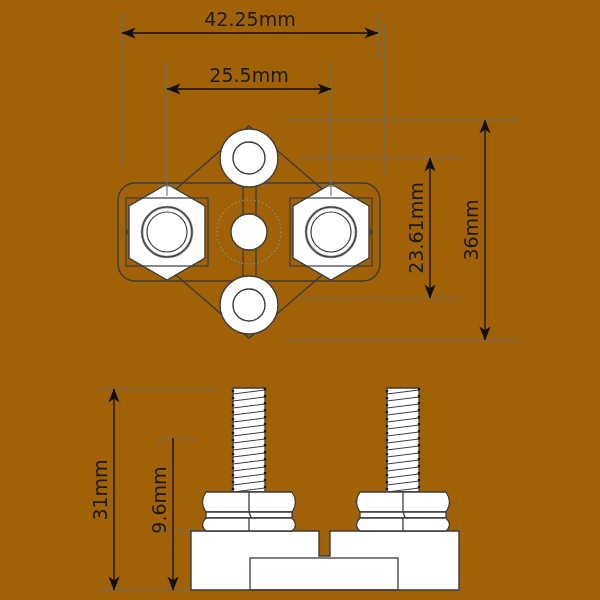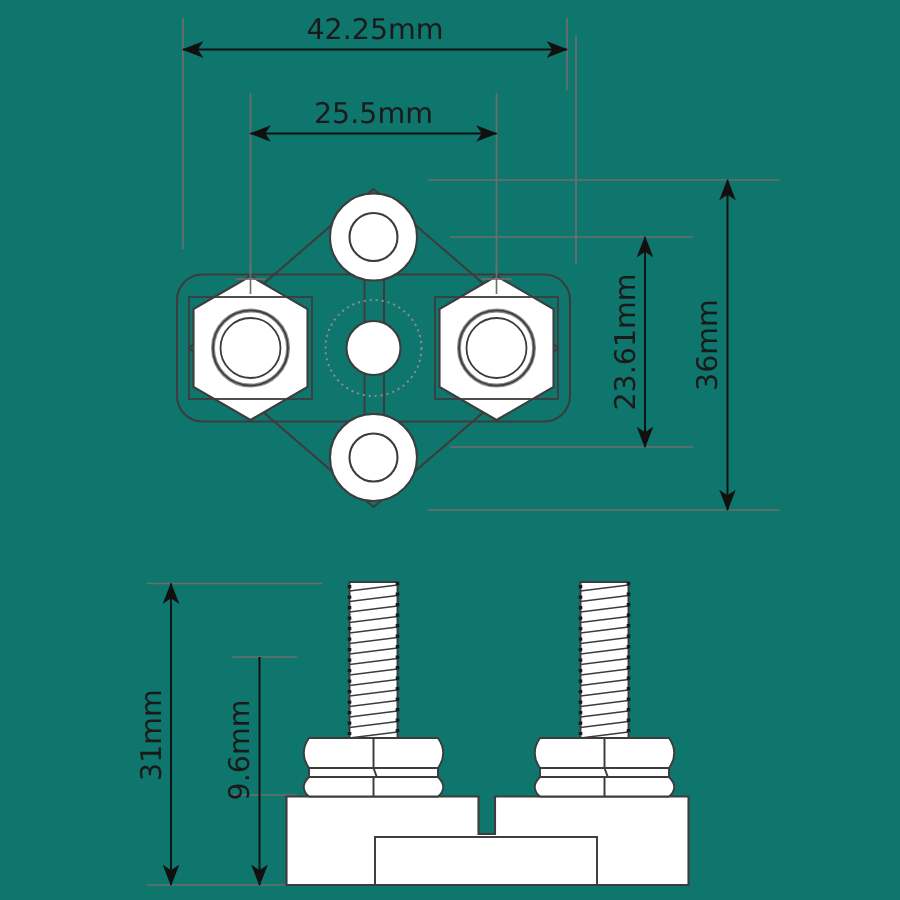--- a/index.html
+++ b/index.html
@@ -1,21 +1,21 @@
 <!DOCTYPE html>
 <html><head>
 <meta charset="utf-8">
 <style>
   html,body{margin:0;padding:0;background:#ffffff;}
   body{
     width:600px;height:600px;
     font-family:"DejaVu Sans", sans-serif;
     overflow:hidden;
   }
-  #sheet{position:relative;width:600px;height:600px;background:#0f766e;}
+  #sheet{position:relative;width:600px;height:600px;background:#a16207;}
   svg{display:block;}
   .dimtext{
     font-family:"DejaVu Sans", sans-serif;
     font-size:19px;
     fill:#1a1a1a;
     font-weight:400;
   }
 </style>
 </head>
 <body>

